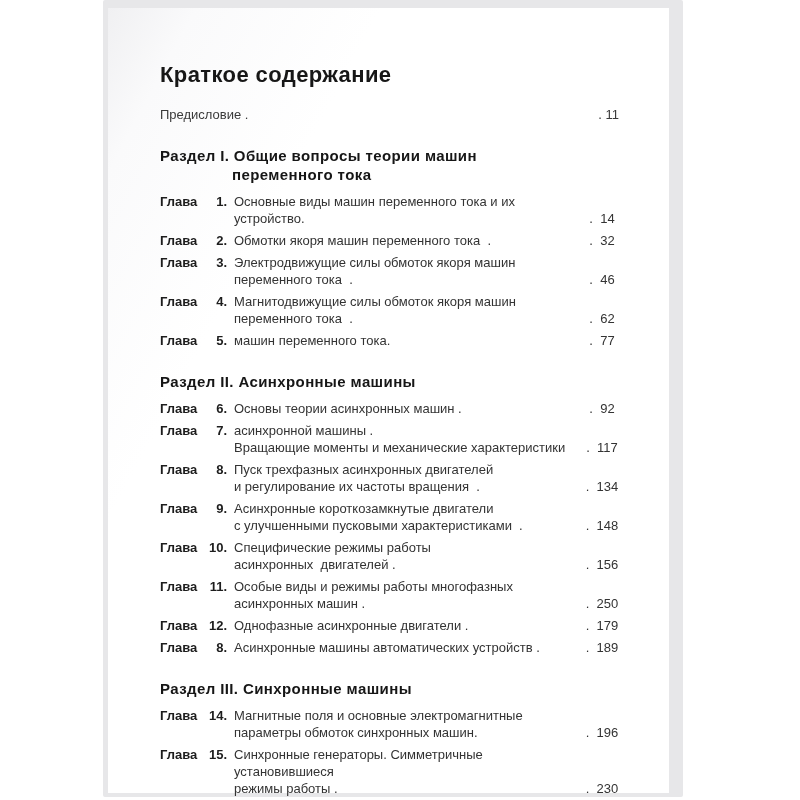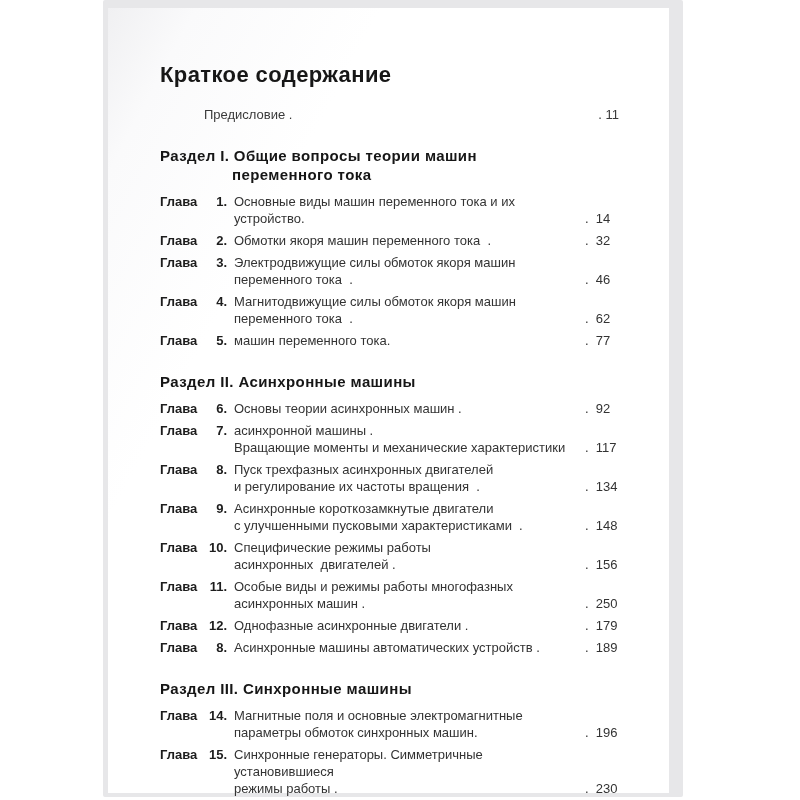--- a/index.html
+++ b/index.html
@@ -33,21 +33,20 @@
     color: #171717;
     letter-spacing: 0.4px;
   }
   .preface-row {
     margin-top: 18px;
     display: flex;
     justify-content: space-between;
     font-size: 13px;
     line-height: 17px;
     color: #3a3a3a;
-    margin-left: 44px;
   }
   .section { margin-top: 23px; }
   .section-heading {
     font-size: 15px;
     font-weight: bold;
     color: #161616;
     line-height: 19px;
     letter-spacing: 0.4px;
   }
   .heading-l2 { display: block; padding-left: 72px; }
@@ -76,21 +75,21 @@
     text-align: right;
     font-weight: bold;
     color: #1d1d1d;
   }
   .ch-title { flex: 1; color: #333333; white-space: pre-wrap; }
   .ch-title .l { display: block; }
   .ch-page {
     flex: none;
     align-self: flex-end;
     min-width: 34px;
-    text-align: left;
+    text-align: center;
     color: #333333;
     white-space: pre;
   }
 </style>
 </head>
 <body>
 
 <div class="backdrop"></div>
 
 <div class="book-page">

